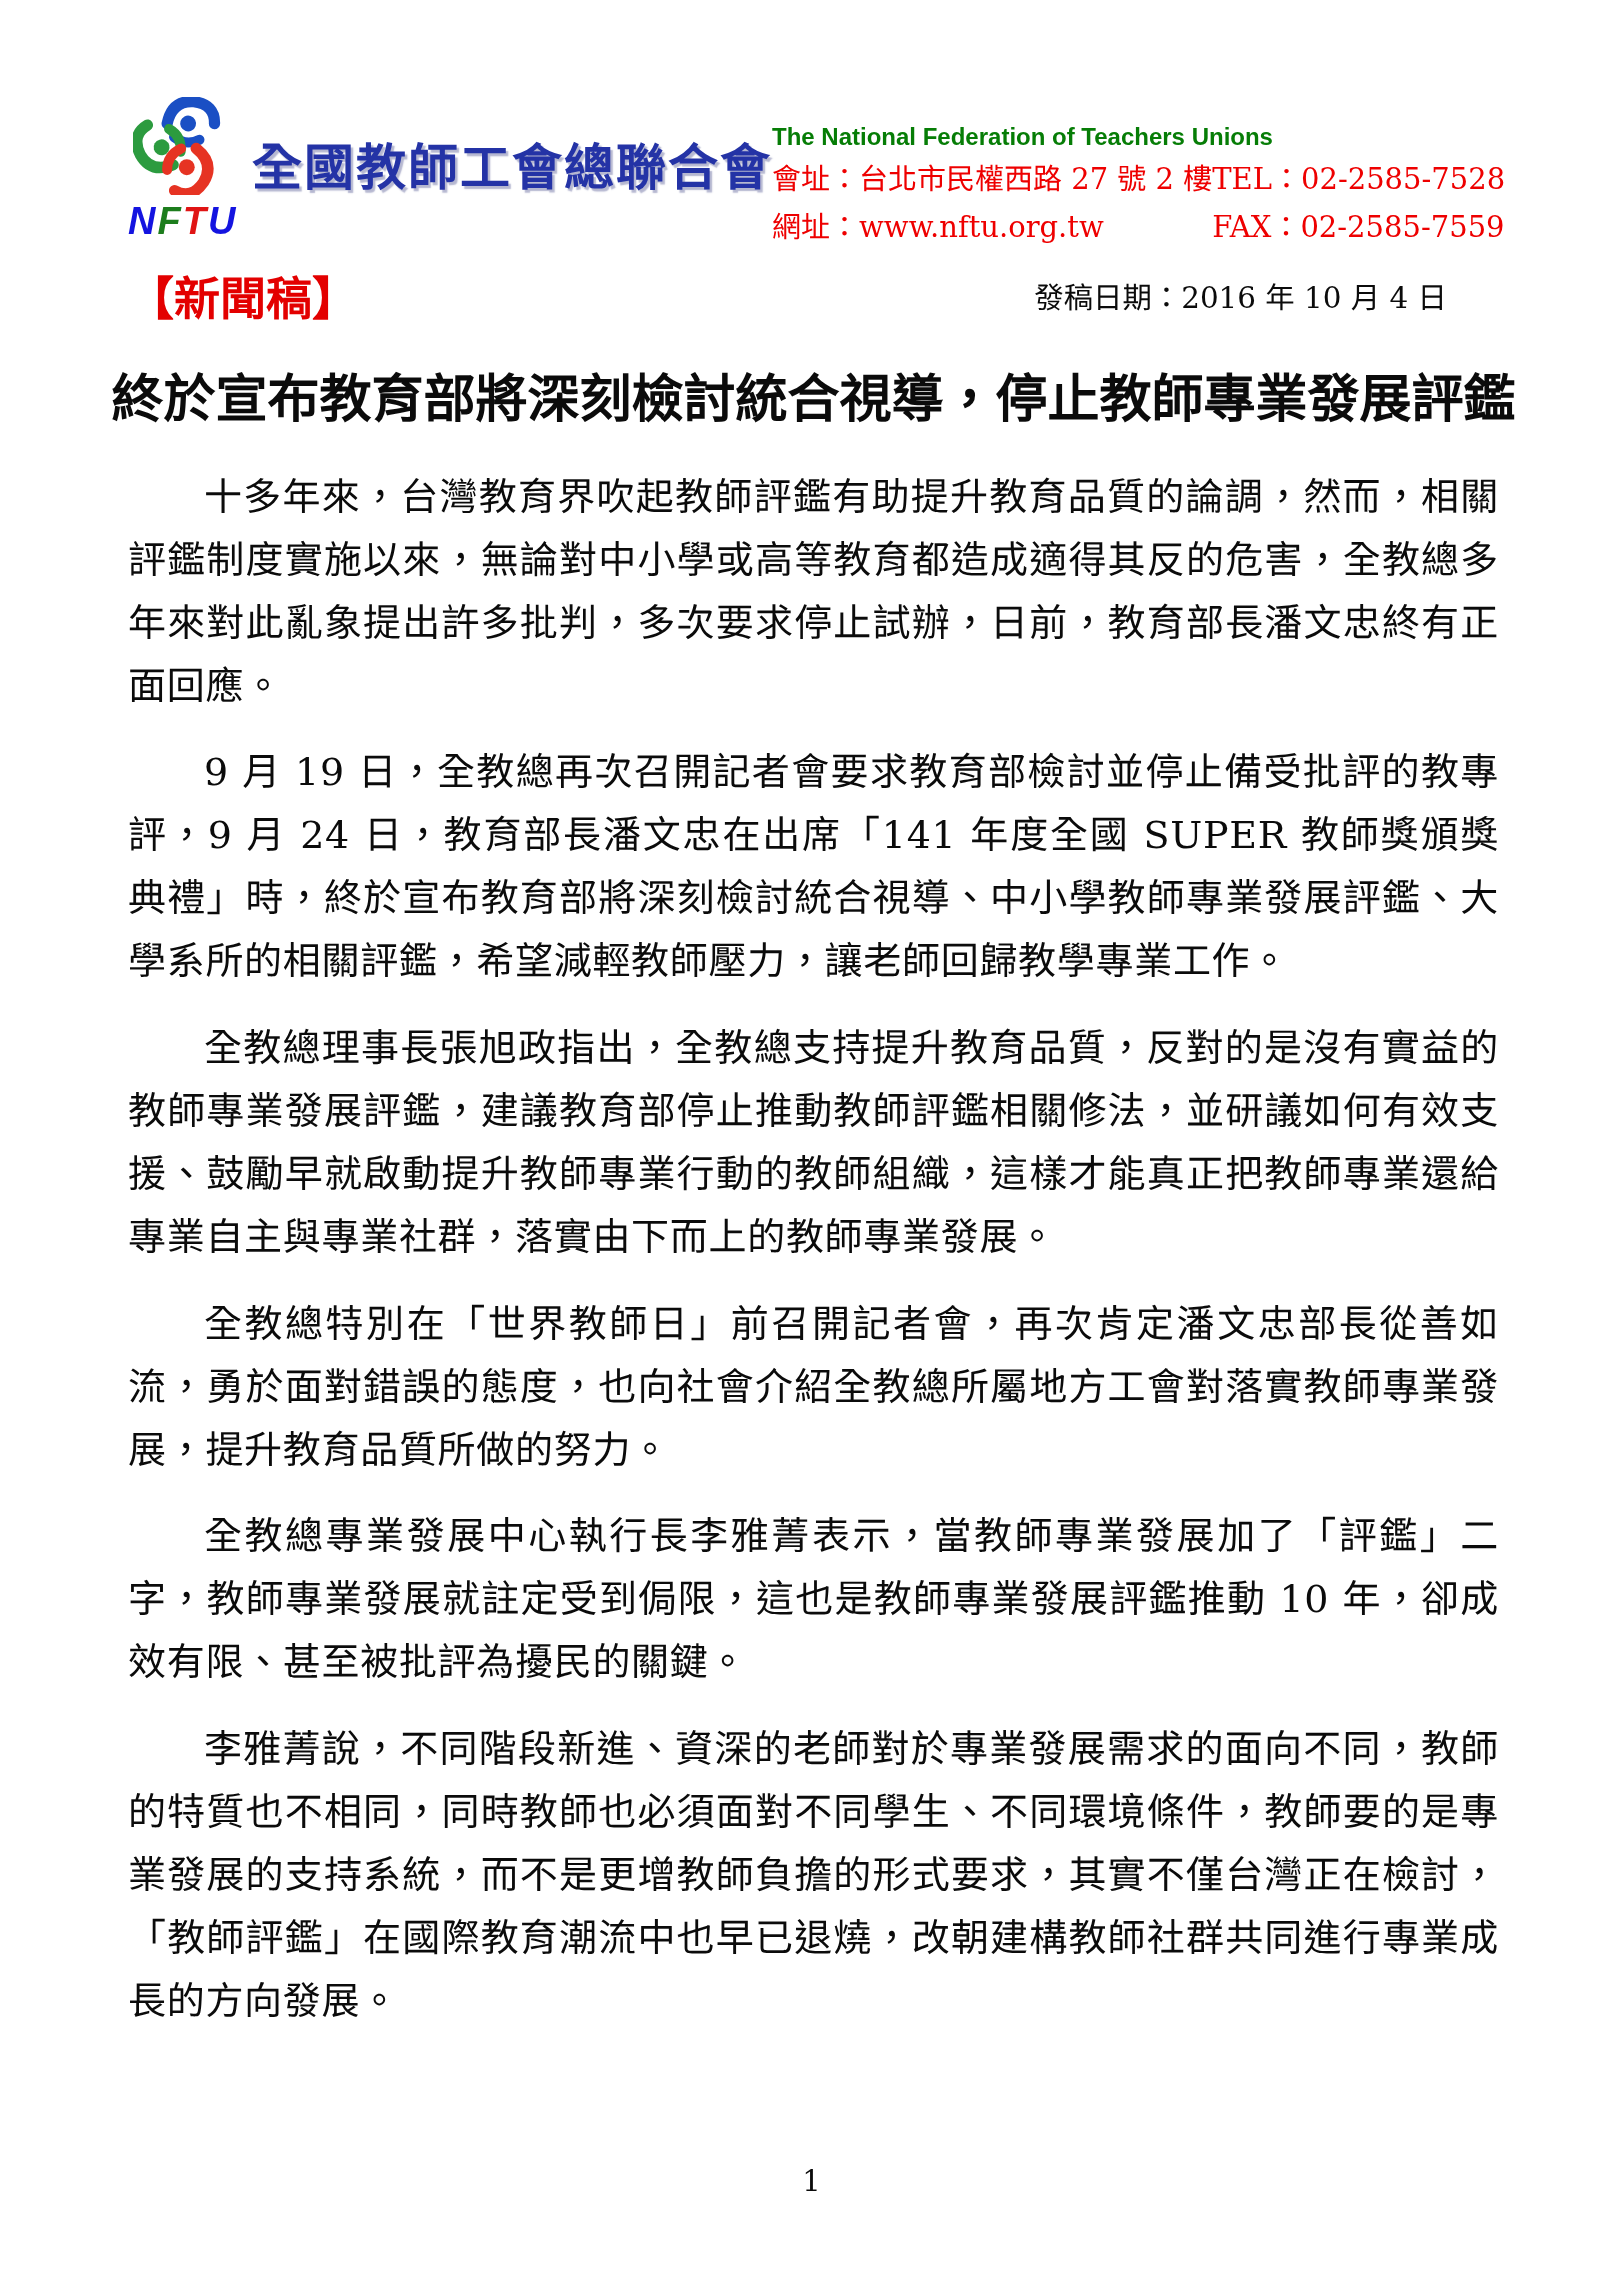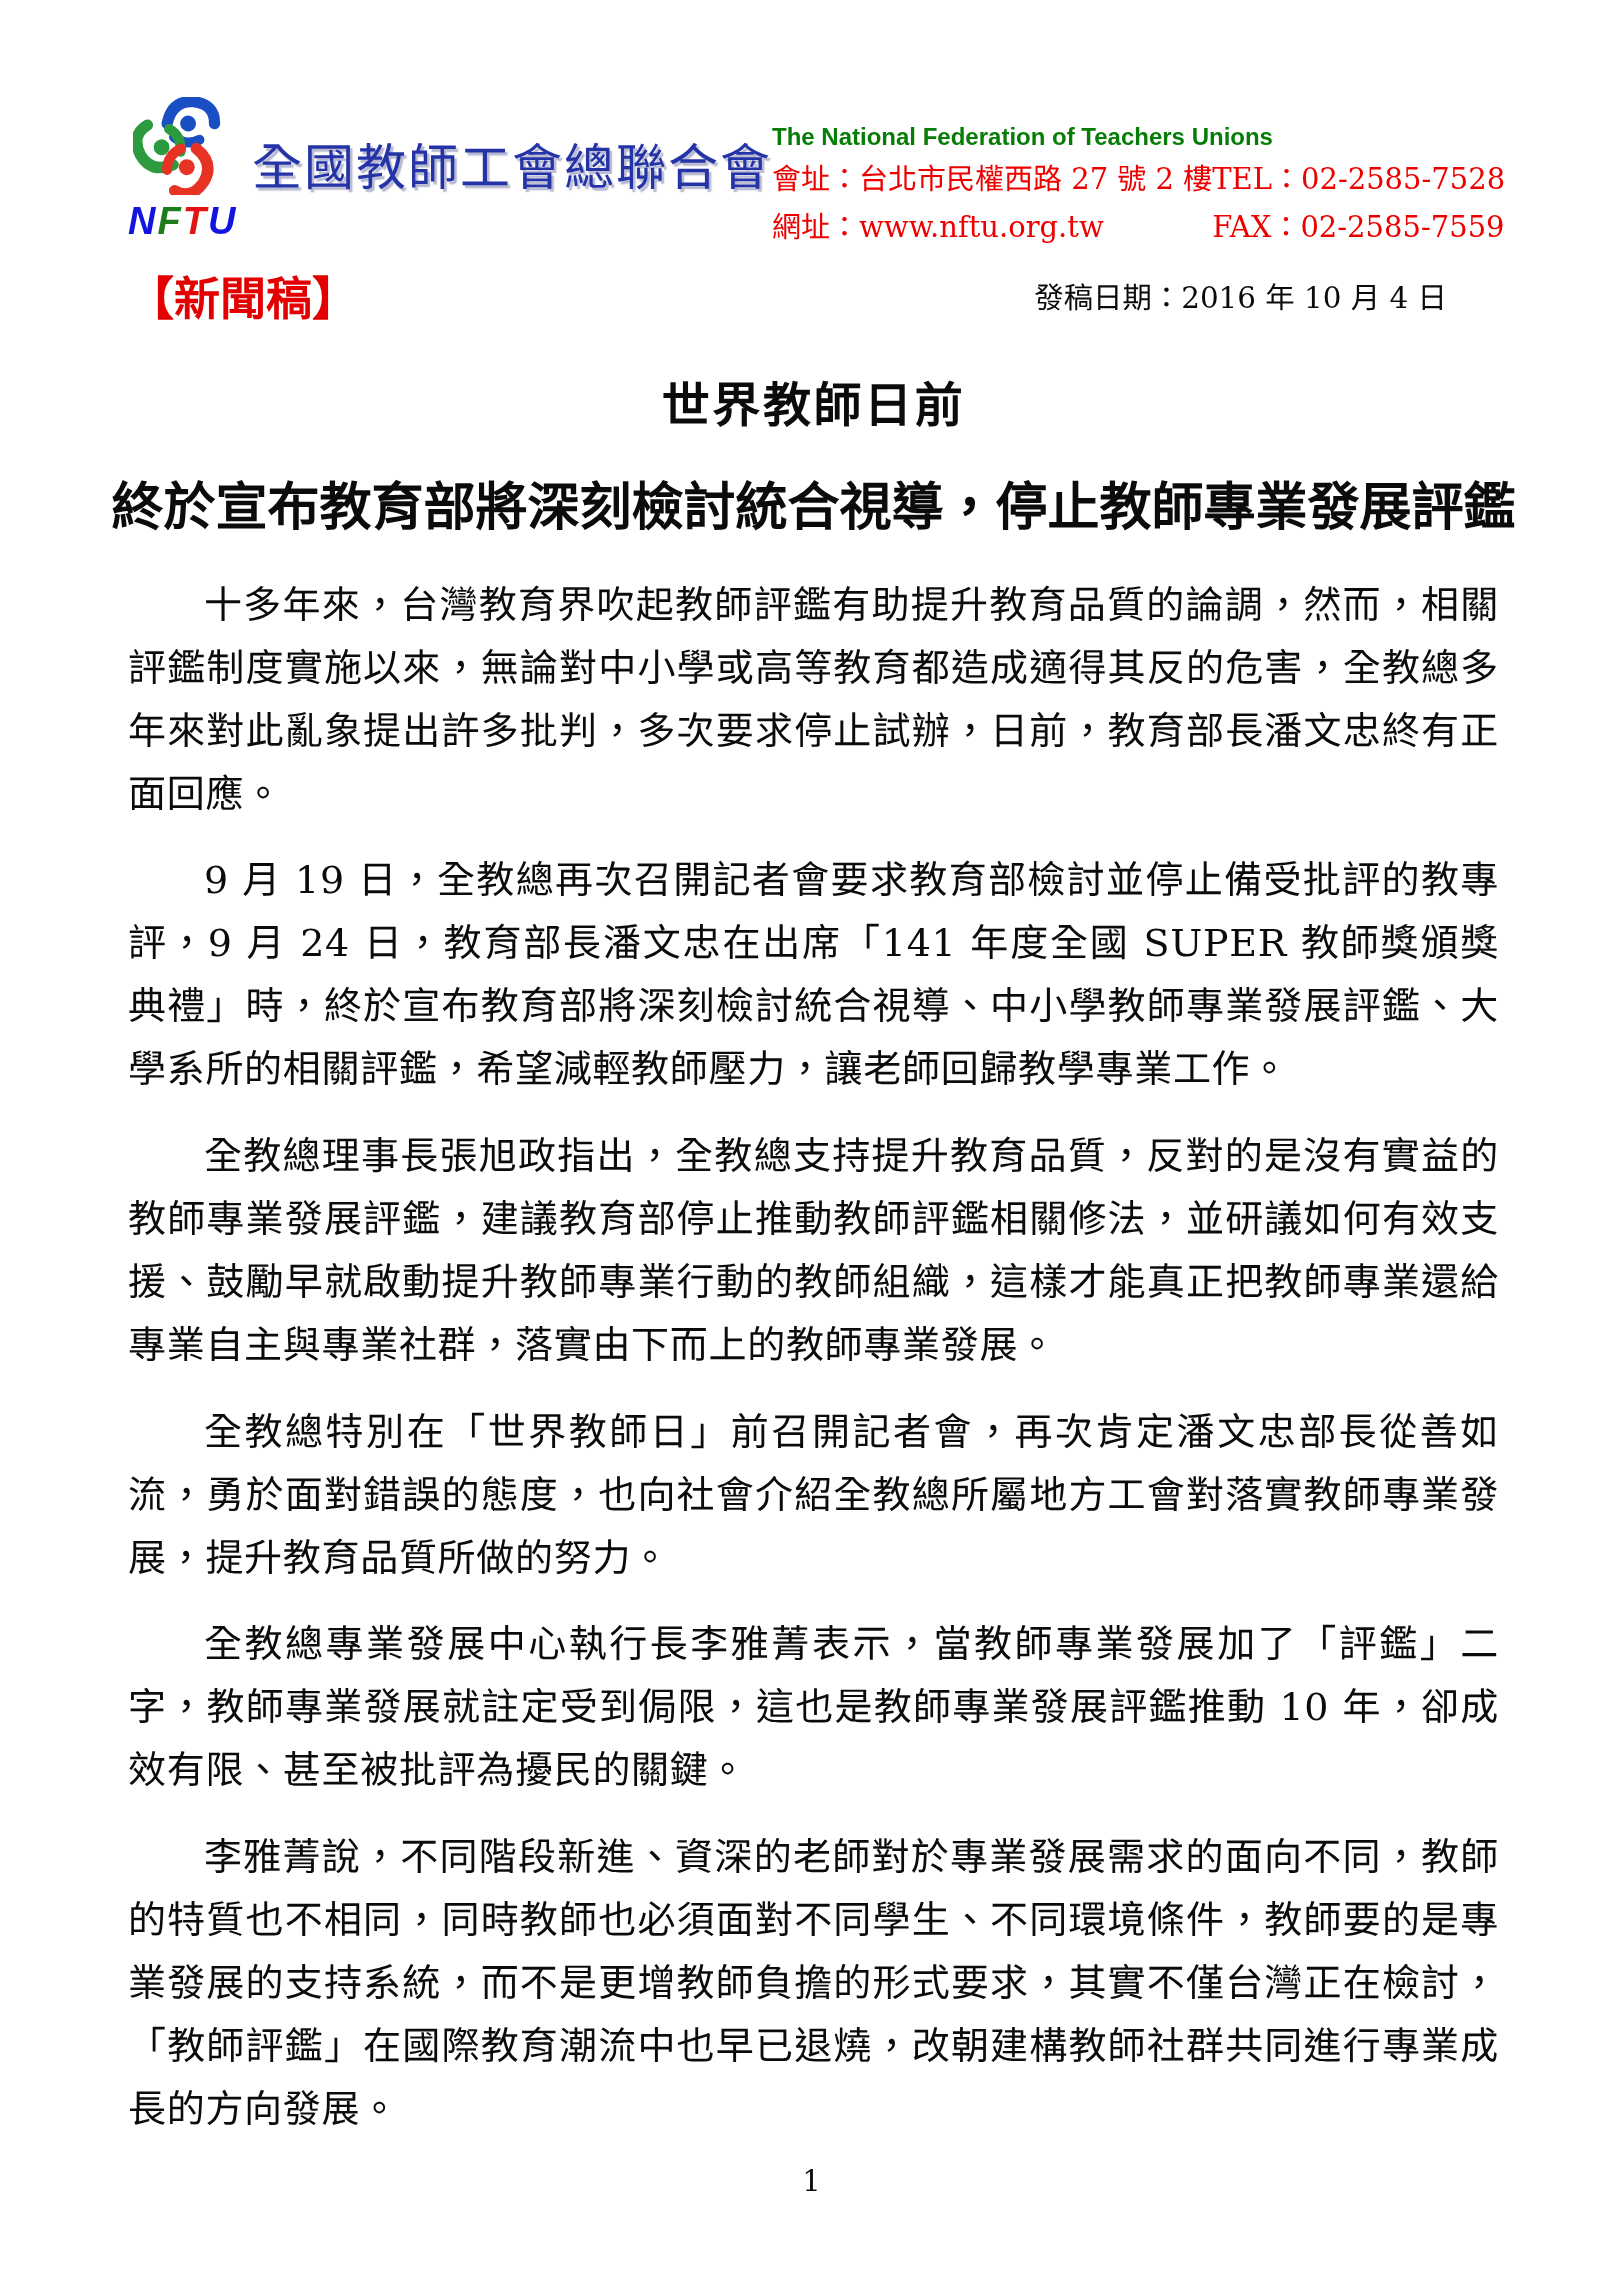--- a/index.html
+++ b/index.html
@@ -18,21 +18,21 @@
   .logo-block{display:flex;align-items:flex-start;gap:26px;}
   .logo-mark{width:98px;text-align:center;flex-shrink:0;}
   .nftu{
     font-family:"Liberation Sans","DejaVu Sans",sans-serif;
     font-weight:bold;font-size:38px;line-height:35px;letter-spacing:2px;margin-top:7px;font-style:italic;
   }
   .c-blue{color:#1414e0;}
   .c-green{color:#1d7d1d;}
   .c-red{color:#e01414;}
   .logo-zh{
-    font-size:50px;font-weight:normal;color:#2433a6;
+    font-size:50px;font-weight:bold;color:#2433a6;
     letter-spacing:2px;margin-top:30px;white-space:nowrap;
     text-shadow:2.6px 2.6px 1.3px rgba(90,95,150,0.45);
   }
   .contact{width:769px;margin-top:21px;}
   .contact-title{
     color:#067d06;font-family:"Liberation Sans","DejaVu Sans",sans-serif;
     font-weight:bold;font-size:24px;line-height:37px;white-space:nowrap;
   }
   .contact-grid{
     display:grid;grid-template-columns:auto auto;justify-content:space-between;
@@ -105,21 +105,20 @@
         <div>FAX：02-2585-7559</div>
       </div>
     </div>
   </div>
 
   <div class="tag-row">
     <div class="tag">【新聞稿】</div>
     <div class="date">發稿日期：2016 年 10 月 4 日</div>
   </div>
 
-  <div class="title1">世界教師日前</div>
   <div class="title2">終於宣布教育部將深刻檢討統合視導，停止教師專業發展評鑑</div>
 
   <div class="body">
     <p>十多年來，台灣教育界吹起教師評鑑有助提升教育品質的論調，然而，相關評鑑制度實施以來，無論對中小學或高等教育都造成適得其反的危害，全教總多年來對此亂象提出許多批判，多次要求停止試辦，日前，教育部長潘文忠終有正面回應。</p>
     <p>9 月 19 日，全教總再次召開記者會要求教育部檢討並停止備受批評的教專評，9 月 24 日，教育部長潘文忠在出席「141 年度全國 SUPER 教師獎頒獎典禮」時，終於宣布教育部將深刻檢討統合視導、中小學教師專業發展評鑑、大學系所的相關評鑑，希望減輕教師壓力，讓老師回歸教學專業工作。</p>
     <p>全教總理事長張旭政指出，全教總支持提升教育品質，反對的是沒有實益的教師專業發展評鑑，建議教育部停止推動教師評鑑相關修法，並研議如何有效支援、鼓勵早就啟動提升教師專業行動的教師組織，這樣才能真正把教師專業還給專業自主與專業社群，落實由下而上的教師專業發展。</p>
     <p>全教總特別在「世界教師日」前召開記者會，再次肯定潘文忠部長從善如流，勇於面對錯誤的態度，也向社會介紹全教總所屬地方工會對落實教師專業發展，提升教育品質所做的努力。</p>
     <p>全教總專業發展中心執行長李雅菁表示，當教師專業發展加了「評鑑」二字，教師專業發展就註定受到侷限，這也是教師專業發展評鑑推動 10 年，卻成效有限、甚至被批評為擾民的關鍵。</p>
     <p>李雅菁說，不同階段新進、資深的老師對於專業發展需求的面向不同，教師的特質也不相同，同時教師也必須面對不同學生、不同環境條件，教師要的是專業發展的支持系統，而不是更增教師負擔的形式要求，其實不僅台灣正在檢討，「教師評鑑」在國際教育潮流中也早已退燒，改朝建構教師社群共同進行專業成長的方向發展。</p>
   </div>

